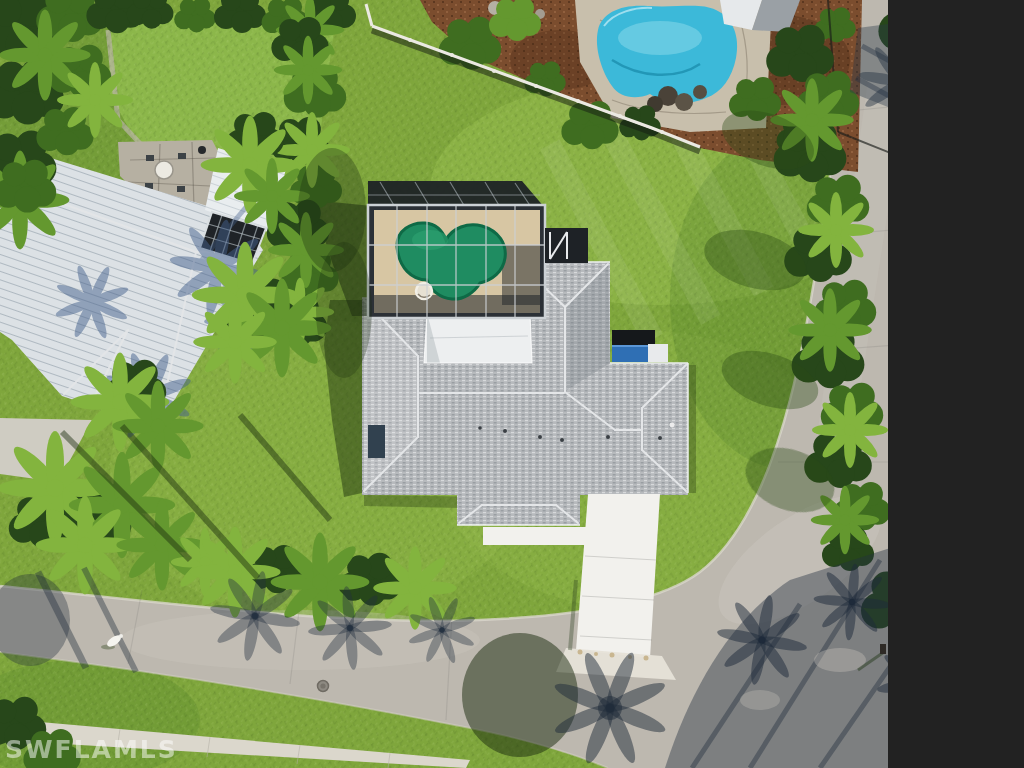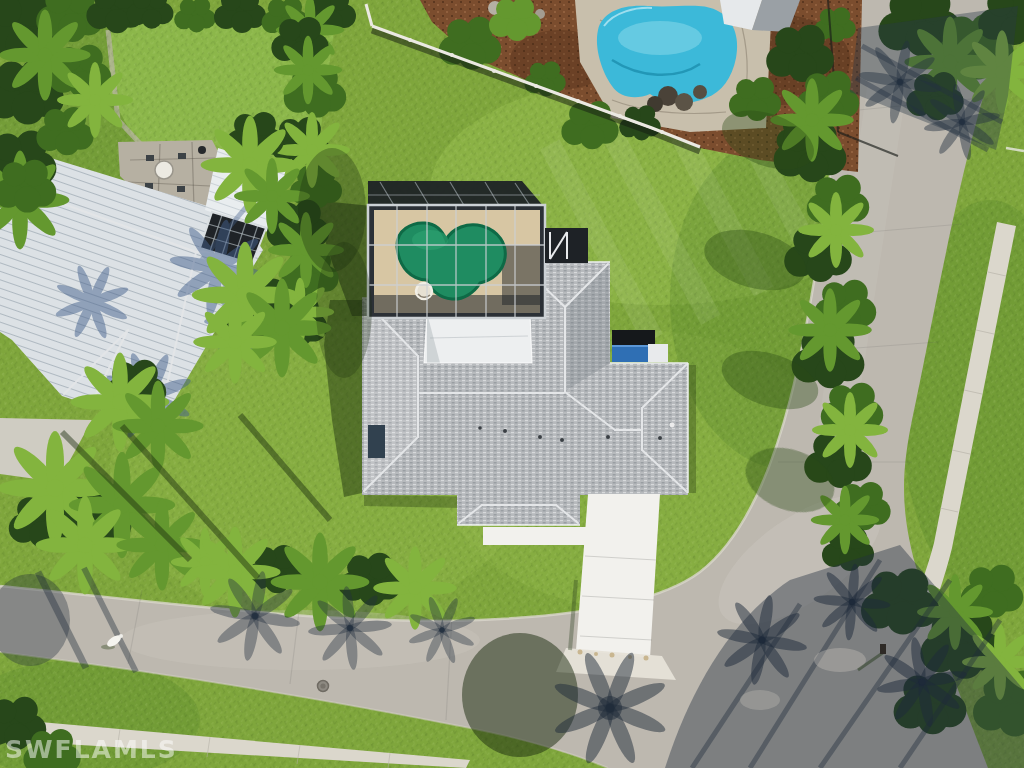--- a/index.html
+++ b/index.html
@@ -1,16 +1,16 @@
 <!DOCTYPE html>
 <html style="--lawn_base: #7fa63c; --lawn_light: #97bd4e; --lawn_dark: #55832a; --lawn_shadow: #2c4b17; --neighbor_lawn: #8cb74a; --road: #bdb8af; --road_light: #cdc9c0; --shadow_blue: #44618c; --sidewalk: #dbd7cc; --driveway: #f2f1ed; --concrete: #cfccc2; --roof_shingle: #b7babd; --roof_shade: #9ba0a5; --roof_ridge: #e4e6e8; --roof_white: #edeff0; --metal_roof: #dce1e5; --pergola_dark: #22272b; --screen_dark: #2b3036; --screen_frame: #ccd1d5; --pool_deck: #d7c6a3; --pool_green: #1f8c61; --pool_green_dark: #0e6a46; --spa: #e7e1d3; --neighbor_pool: #3cb9d9; --neighbor_pool_light: #8edcec; --stone: #c8bfac; --mulch: #7b4d2e; --tree_dark: #27471a; --tree_mid: #3f6d20; --tree_light: #64982f; --palm_bright: #83b43e; --fence_white: #ebe9e2; --watermark: #ffffff;"><head>
 <meta charset="utf-8">
 <style>
   html,body{margin:0;padding:0;background:#222;}
-  #stage{position:relative;width:1024px;height:768px;overflow:hidden;background:var(--lawn_base,#7fa63c);
+  #stage{position:relative;width:888px;height:768px;overflow:hidden;background:var(--lawn_base,#7fa63c);
          font-family:"DejaVu Sans", sans-serif;}
   #stage svg{position:absolute;left:0;top:0;}
   .watermark{position:absolute;left:5px;top:735px;font-size:25px;font-weight:700;letter-spacing:2px;
              color:var(--watermark,#fff);opacity:.5;user-select:none;}
   
   .f-lawn{fill:var(--lawn_base)} .f-lawnlight{fill:var(--lawn_light)} .f-lawndark{fill:var(--lawn_dark)}
   .f-nlawn{fill:var(--neighbor_lawn)} .f-road{fill:var(--road)} .f-roadlight{fill:var(--road_light)}
   .f-side{fill:var(--sidewalk)} .f-drive{fill:var(--driveway)} .f-conc{fill:var(--concrete)}
   .f-shingle{fill:var(--roof_shingle)} .f-white{fill:var(--roof_white)} .f-metal{fill:var(--metal_roof)}
   .f-screen{fill:var(--screen_dark)} .f-deck{fill:var(--pool_deck)} .f-pool{fill:var(--pool_green)}

